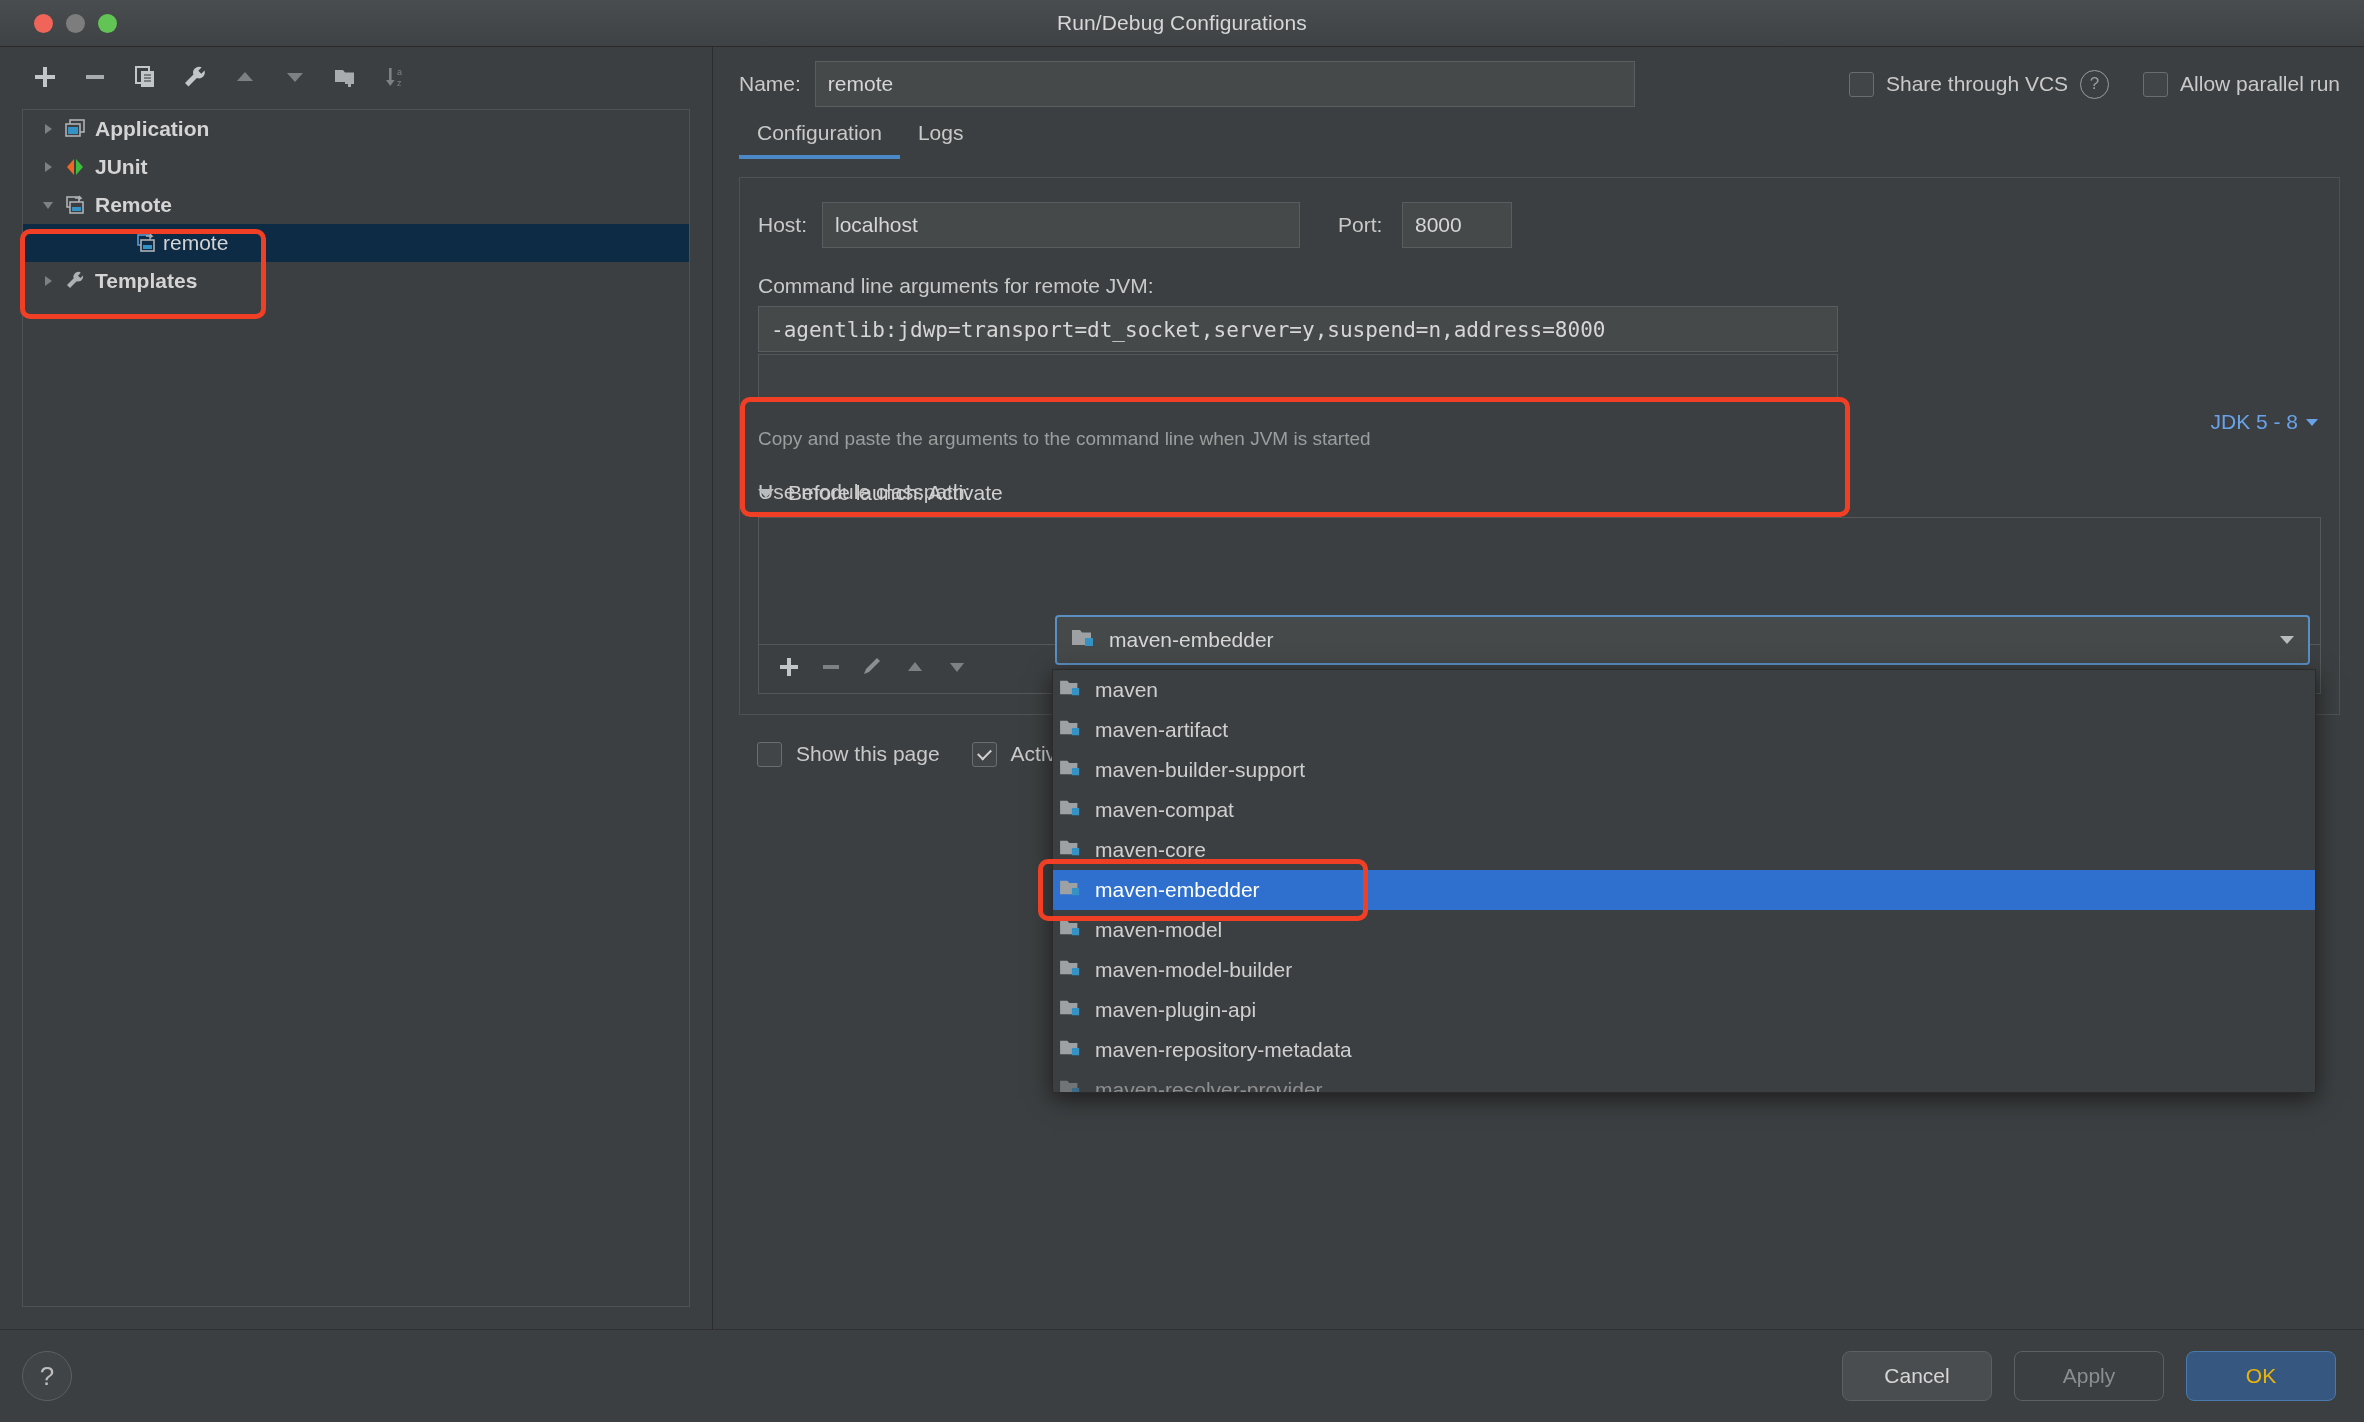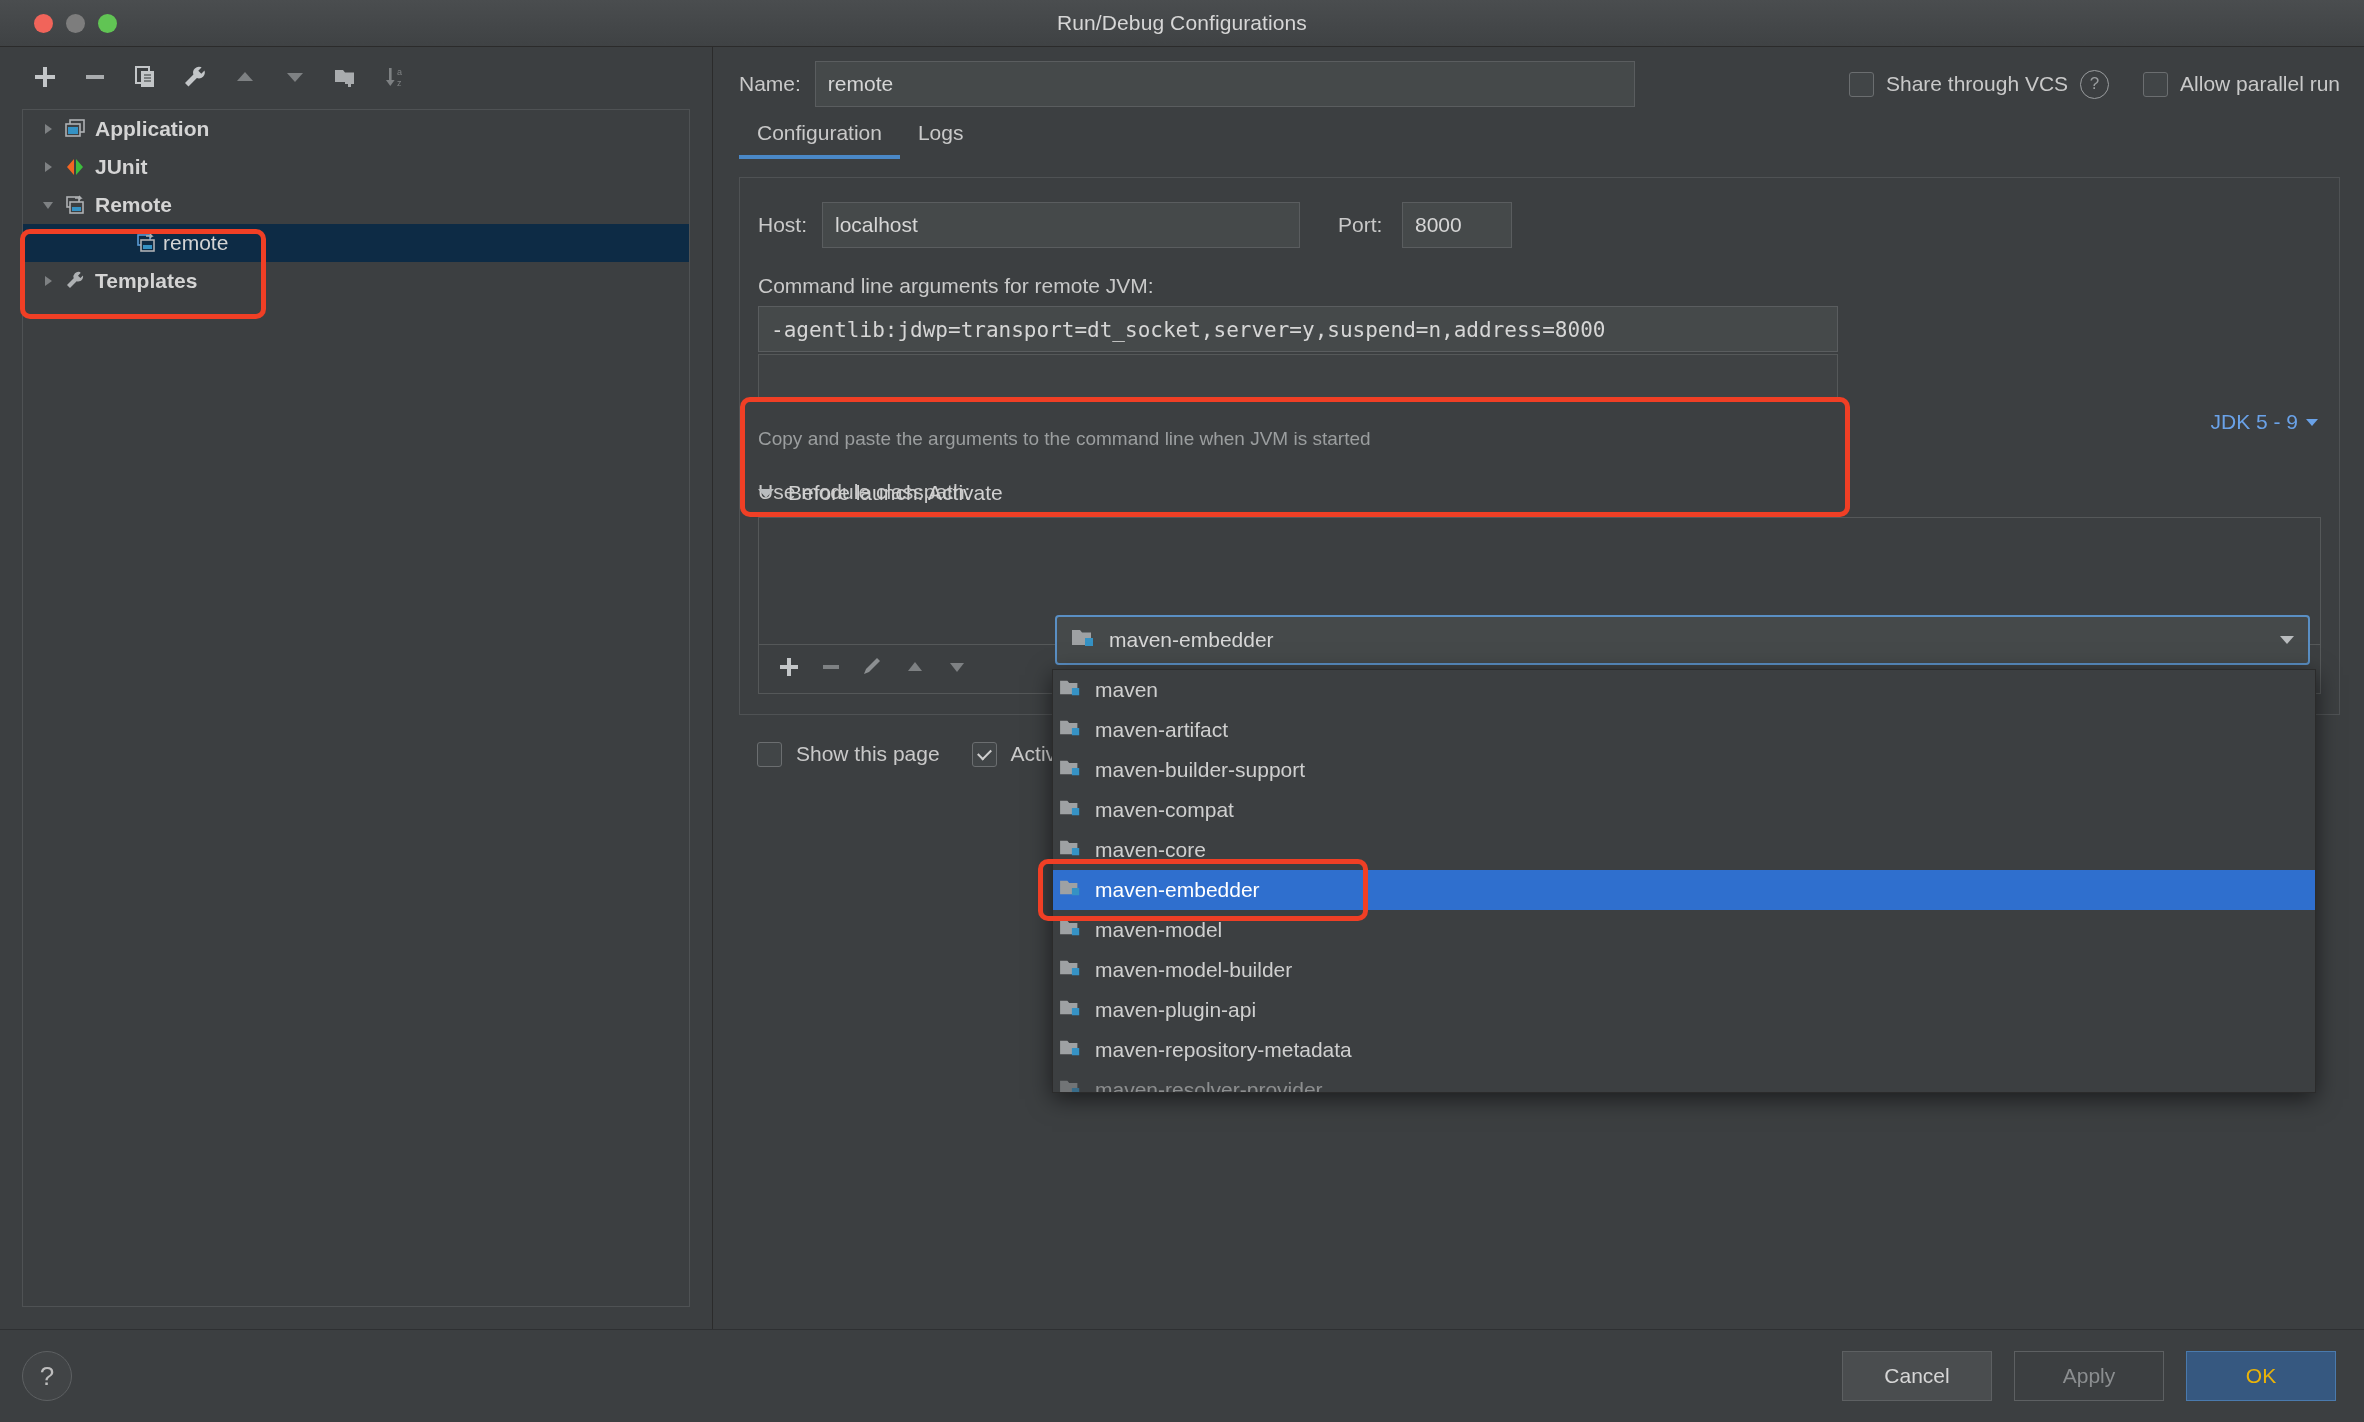--- a/index.html
+++ b/index.html
@@ -137,21 +137,21 @@
   .tri-down{width:0;height:0;border-left:8px solid transparent;border-right:8px solid transparent;border-top:9px solid #b9bcbe;}
   .bl-list{border:1px solid #555859;background:#3c3f41;}
   .bl-toolbar{border:1px solid #555859;border-top:none;background:#3c3f41;display:flex;align-items:center;gap:18px;padding-left:18px;height:48px;}
 
   
   .bottombar{
     height:92px;min-height:92px;display:flex;align-items:center;
     padding:0 28px 0 22px;border-top:1px solid #2e3032;
   }
   .btn{
-    height:50px;min-width:150px;border-radius:0;font-size:21px;
+    height:50px;min-width:150px;border-radius:8px;font-size:21px;
     display:flex;align-items:center;justify-content:center;box-sizing:border-box;
     border:1px solid #5d6062;background:#4a4d4f;color:#d6d6d6;
   }
   .btn.ghost{background:#3c3f41;color:#8b8e90;}
   .btn.primary{background:#365880;border-color:#4a7aad;color:#eab308;}
   .help-btn{
     width:48px;height:48px;border-radius:50%;border:1.6px solid #5d6062;background:#414446;
     display:flex;align-items:center;justify-content:center;font-size:26px;color:#bdbdbd;
   }
 
@@ -417,21 +417,21 @@
         <span class="cbox"></span>
         <span class="lbl">Show this page</span>
         <span class="cbox checked" style="margin-left:18px;"></span>
         <span class="lbl">Activate tool window</span>
       </div>
 
       <div style="flex:1;"></div>
     </div>
 
     <div class="abs blue-link" style="right:46px;top:363px;">
-      <span>JDK 5 - 9</span>
+      <span>JDK 5 - 8</span>
       <span class="chev"></span>
     </div>
 
     <div class="abs" style="left:1055px;top:568px;width:1255px;height:50px;
                 background:#45494a;border:2px solid #5a8fc4;border-radius:4px;
                 display:flex;align-items:center;padding:0 14px;box-sizing:border-box;">
       <span class="fold">
         <svg width="26" height="22" viewBox="0 0 26 22">
           <path d="M1 3h8l2 2.5h9V18H1z" fill="#9ea1a3"></path>
           <rect x="14" y="11" width="8" height="8" fill="#3592c4"></rect>

